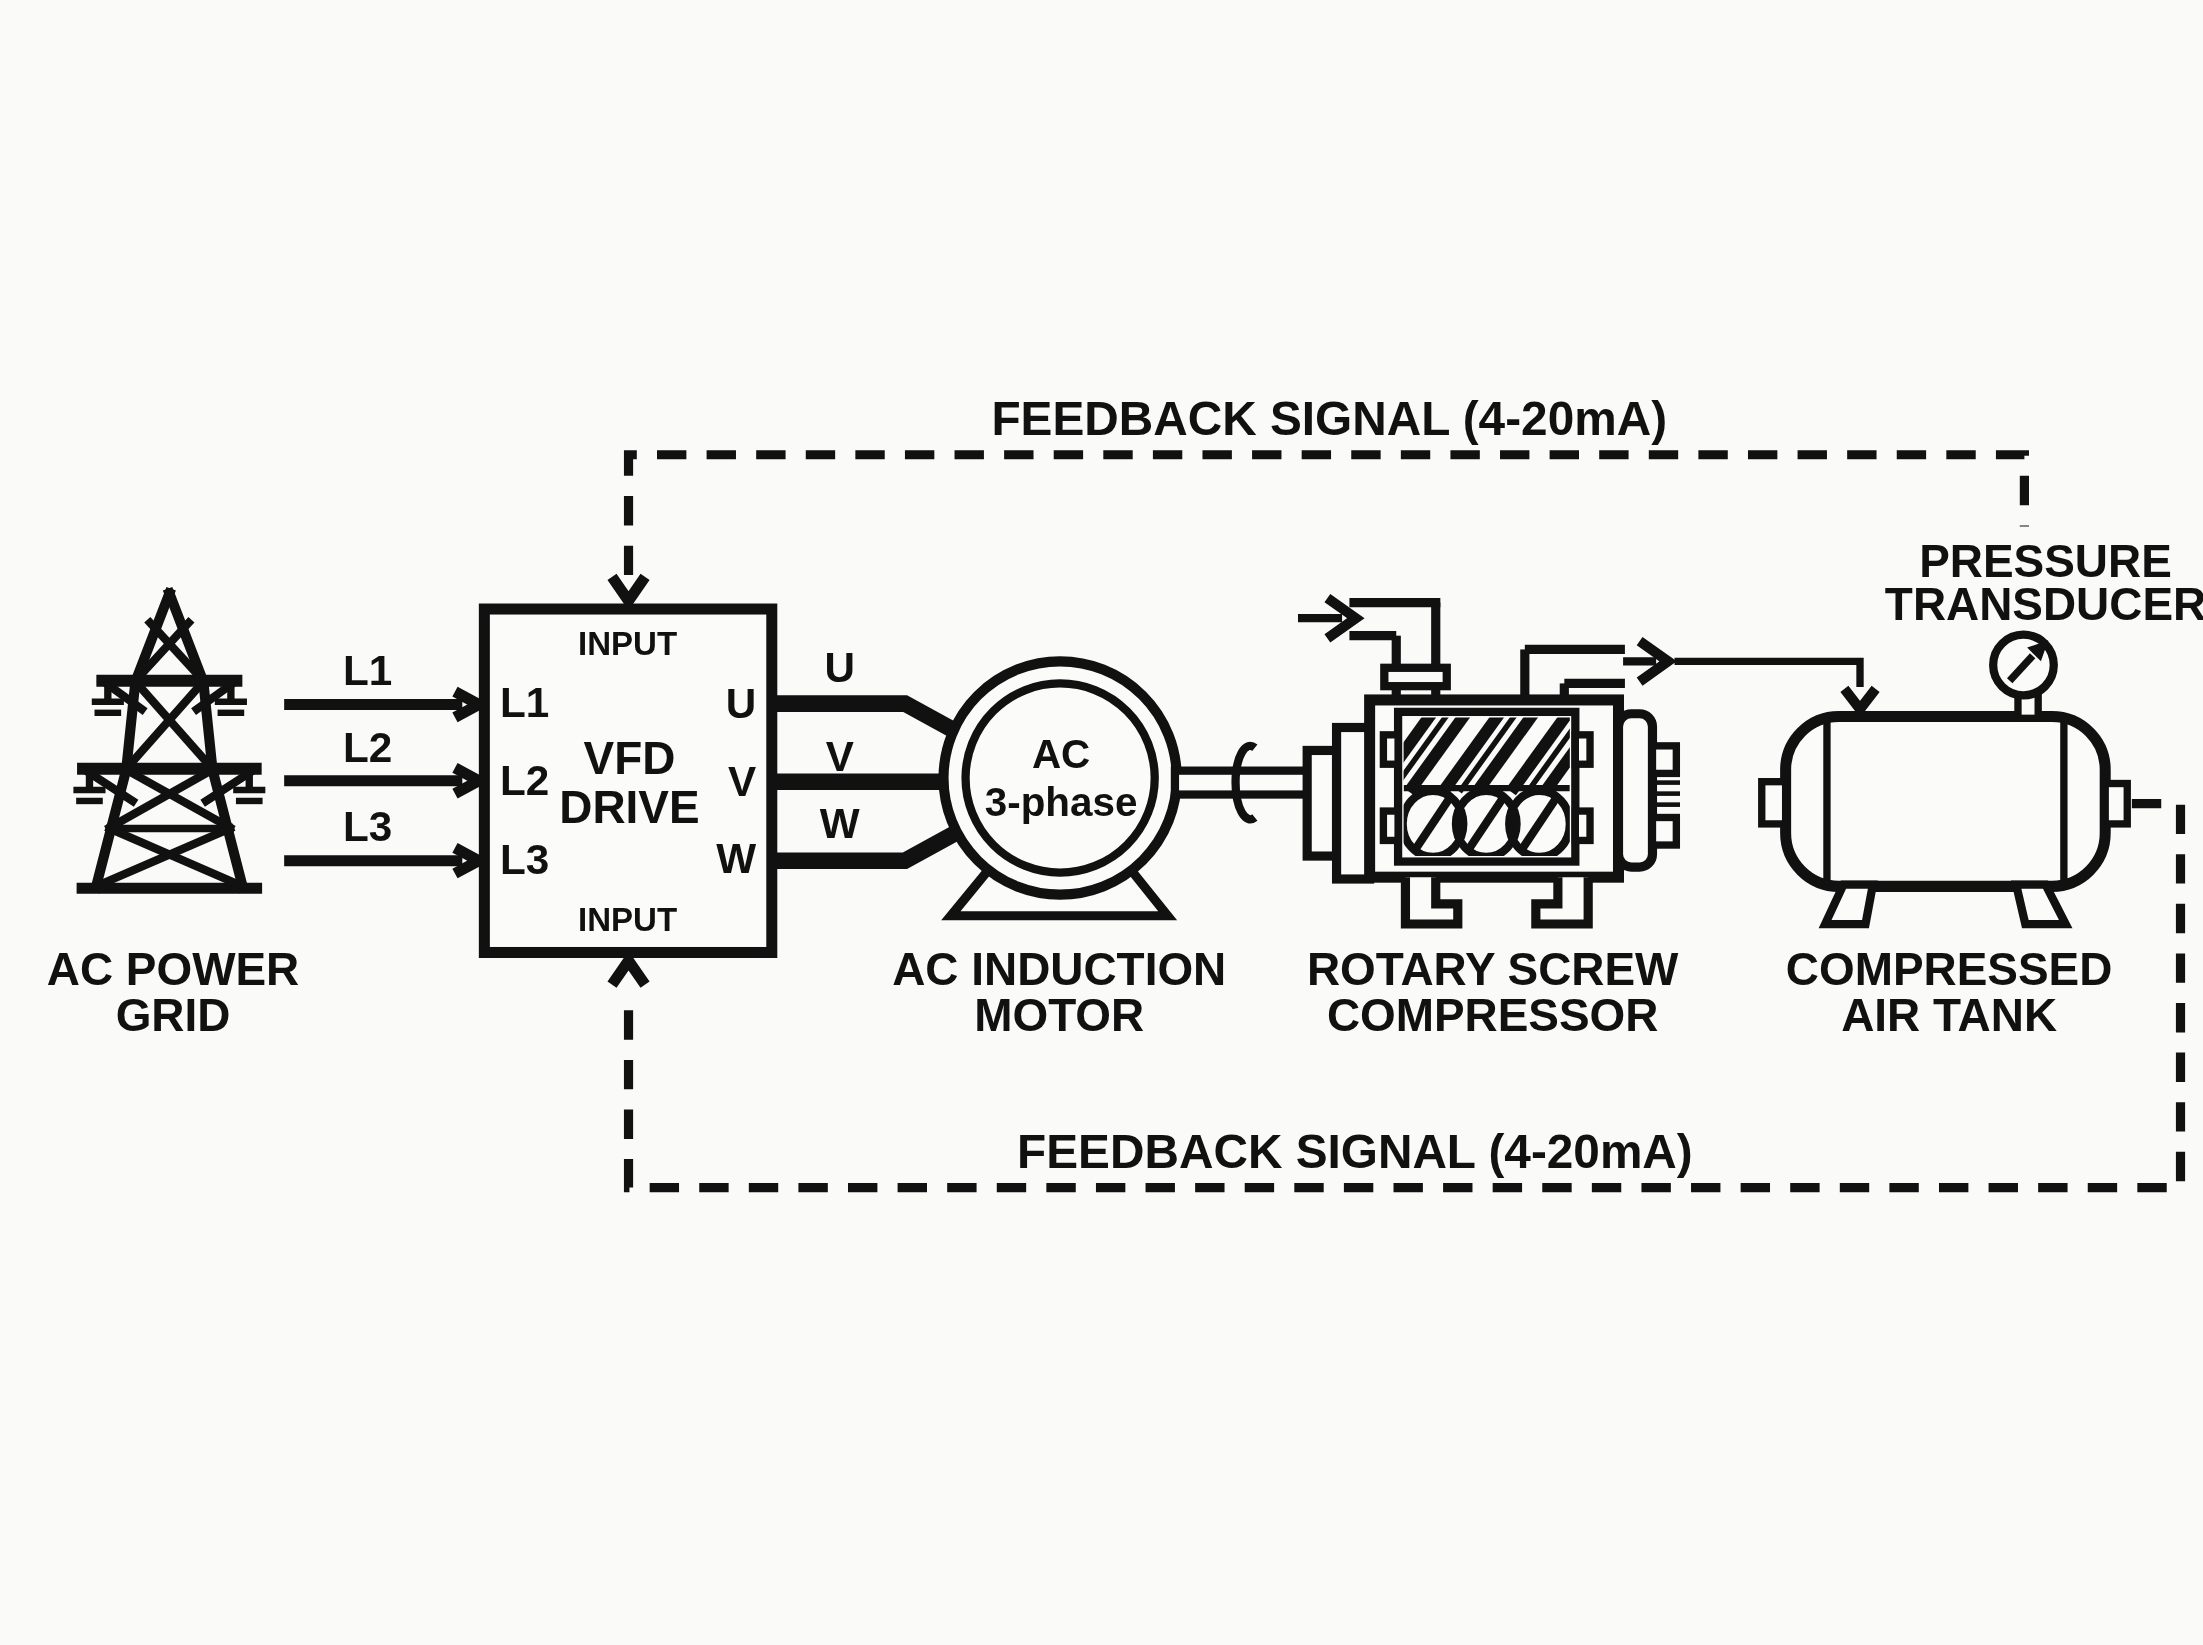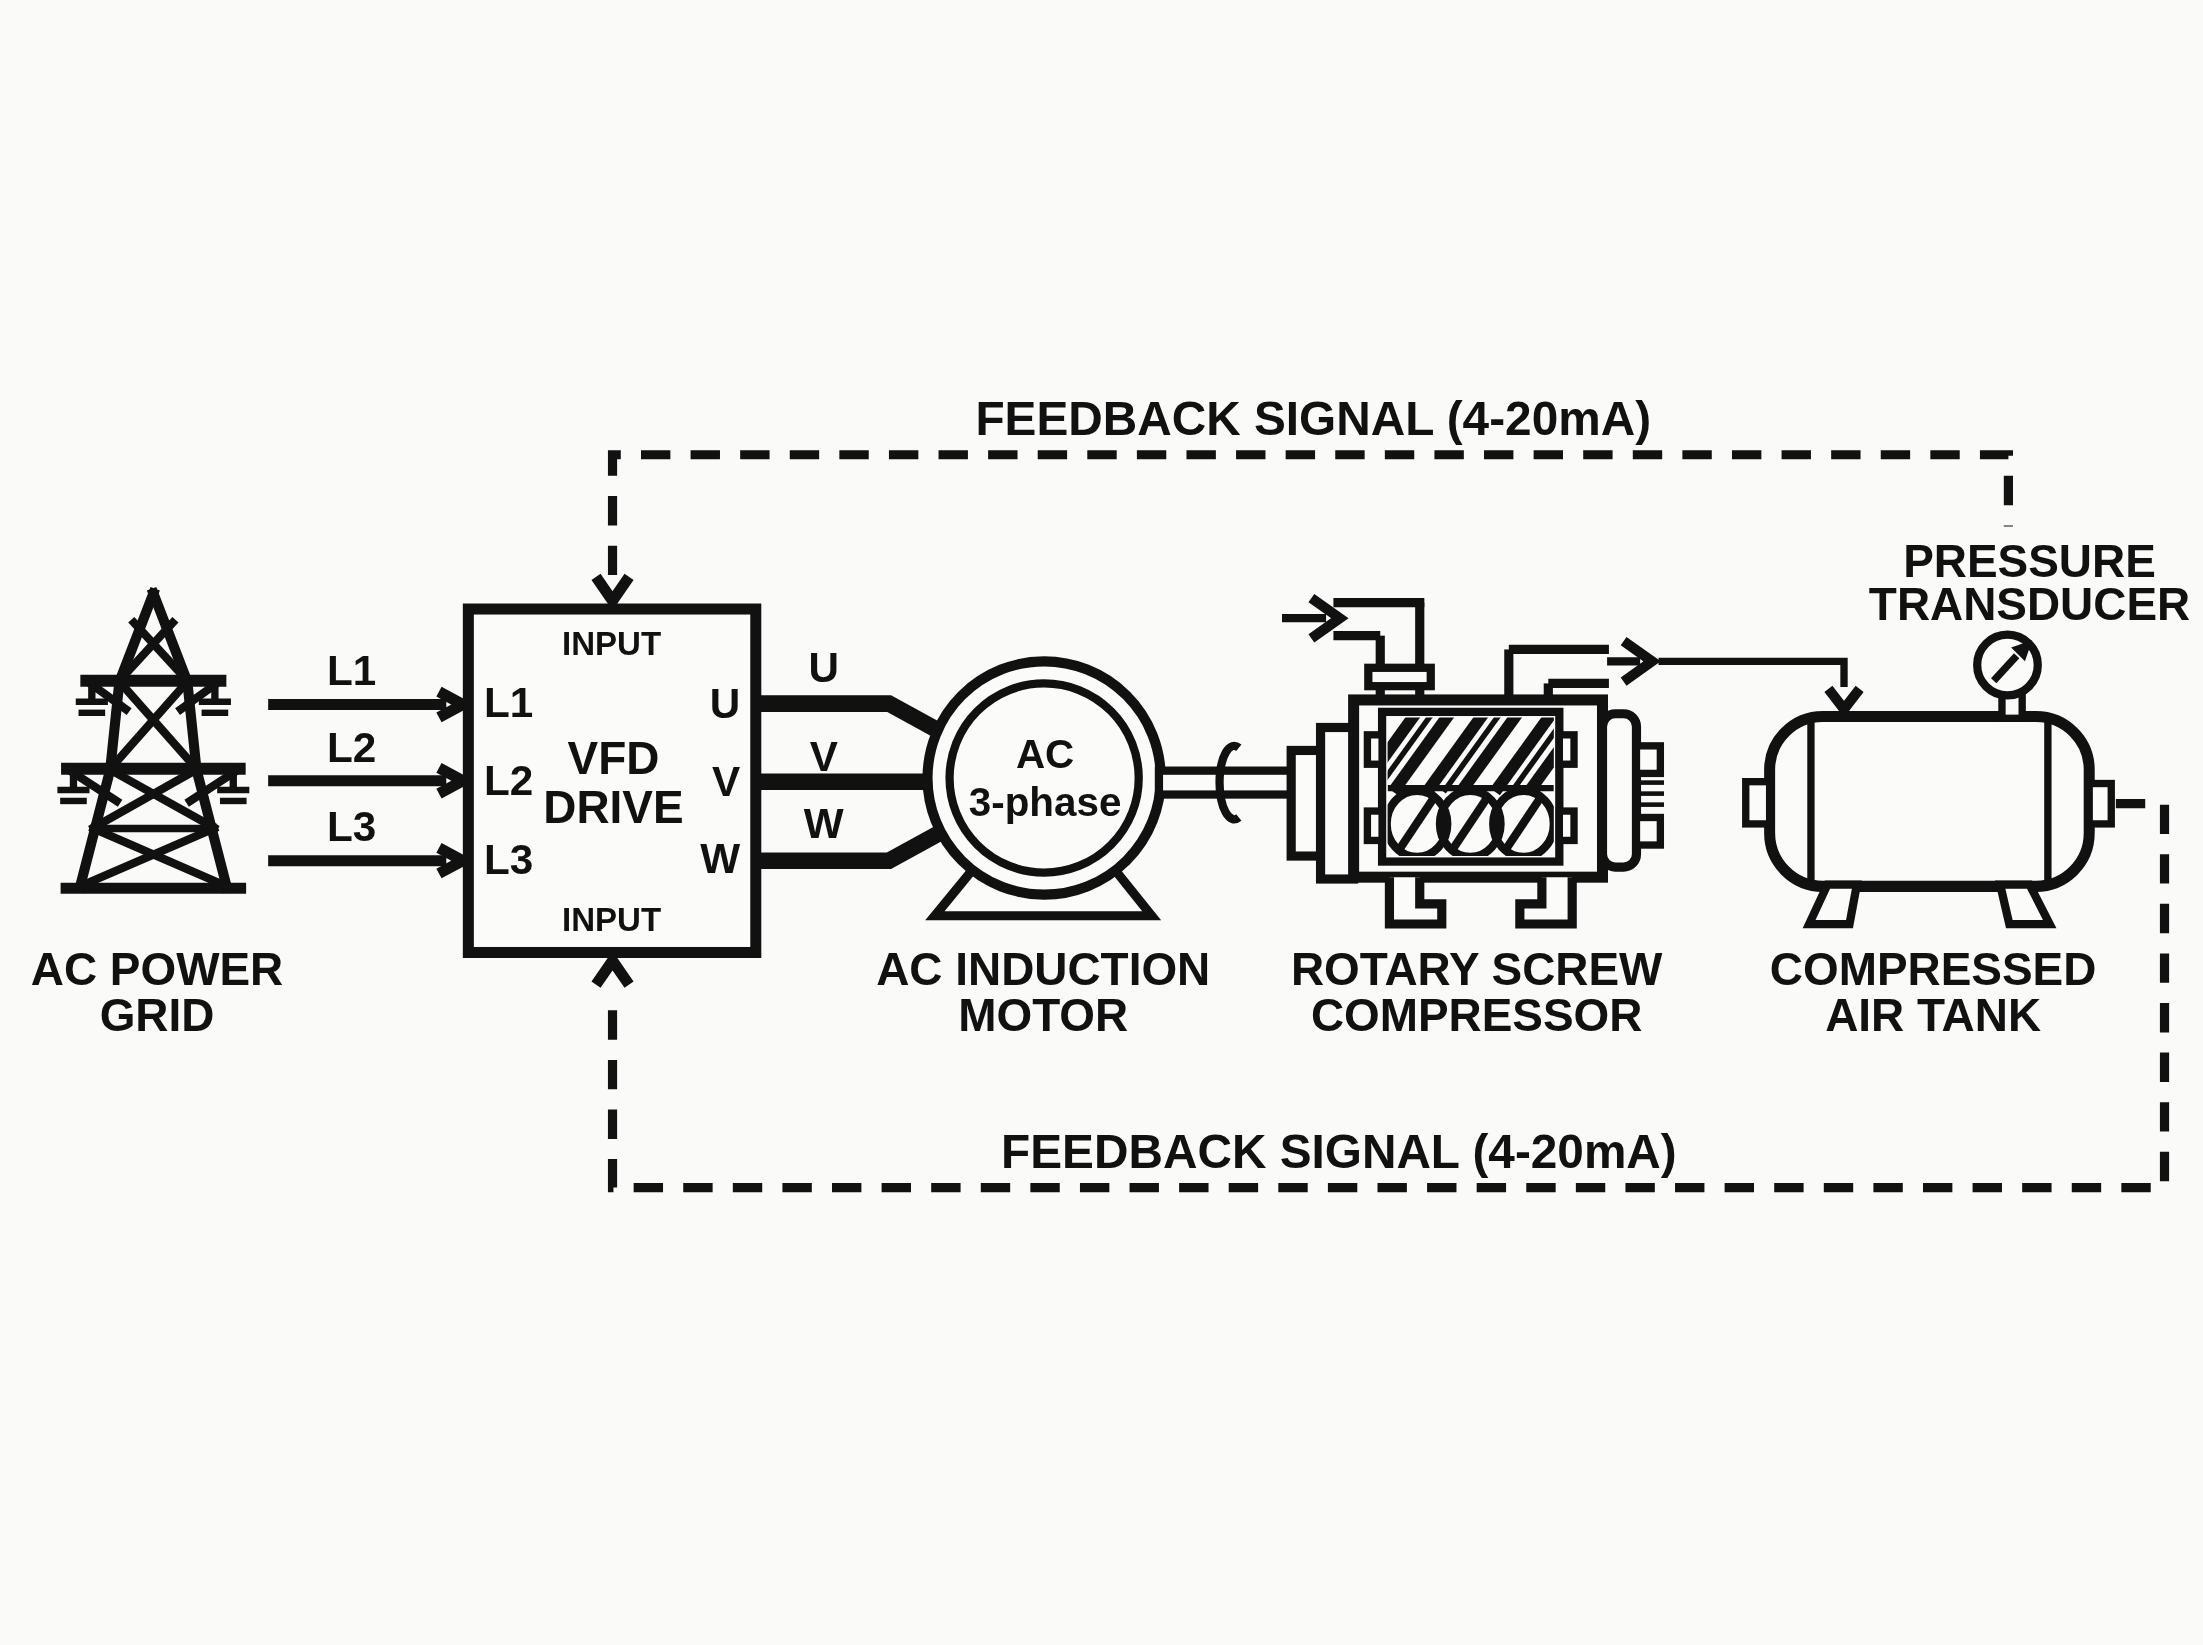--- a/index.html
+++ b/index.html
@@ -1,16 +1,16 @@
 <!DOCTYPE html>
 <html style="font-size:14.7px"><head>
 <meta charset="utf-8">
 <style>
   html, body { margin: 0; padding: 0; background: #fafaf8; }
-  .stage { width: 2169px; height: 1646px; position: relative; background: #fafaf8; }
+  .stage { width: 2169px; height: 1646px; position: relative; background: #fafaf8; padding-left: 16px; }
   svg { display: block; }
   .ink   { stroke: #111111; fill: none; }
   .fillw { fill: #fbfbf9; }
   text {
     font-family: "Liberation Sans", "DejaVu Sans", sans-serif;
     font-weight: bold;
     fill: #111111;
     stroke: none;
   }
   .lbl  { font-size: 50px; text-anchor: middle; }

